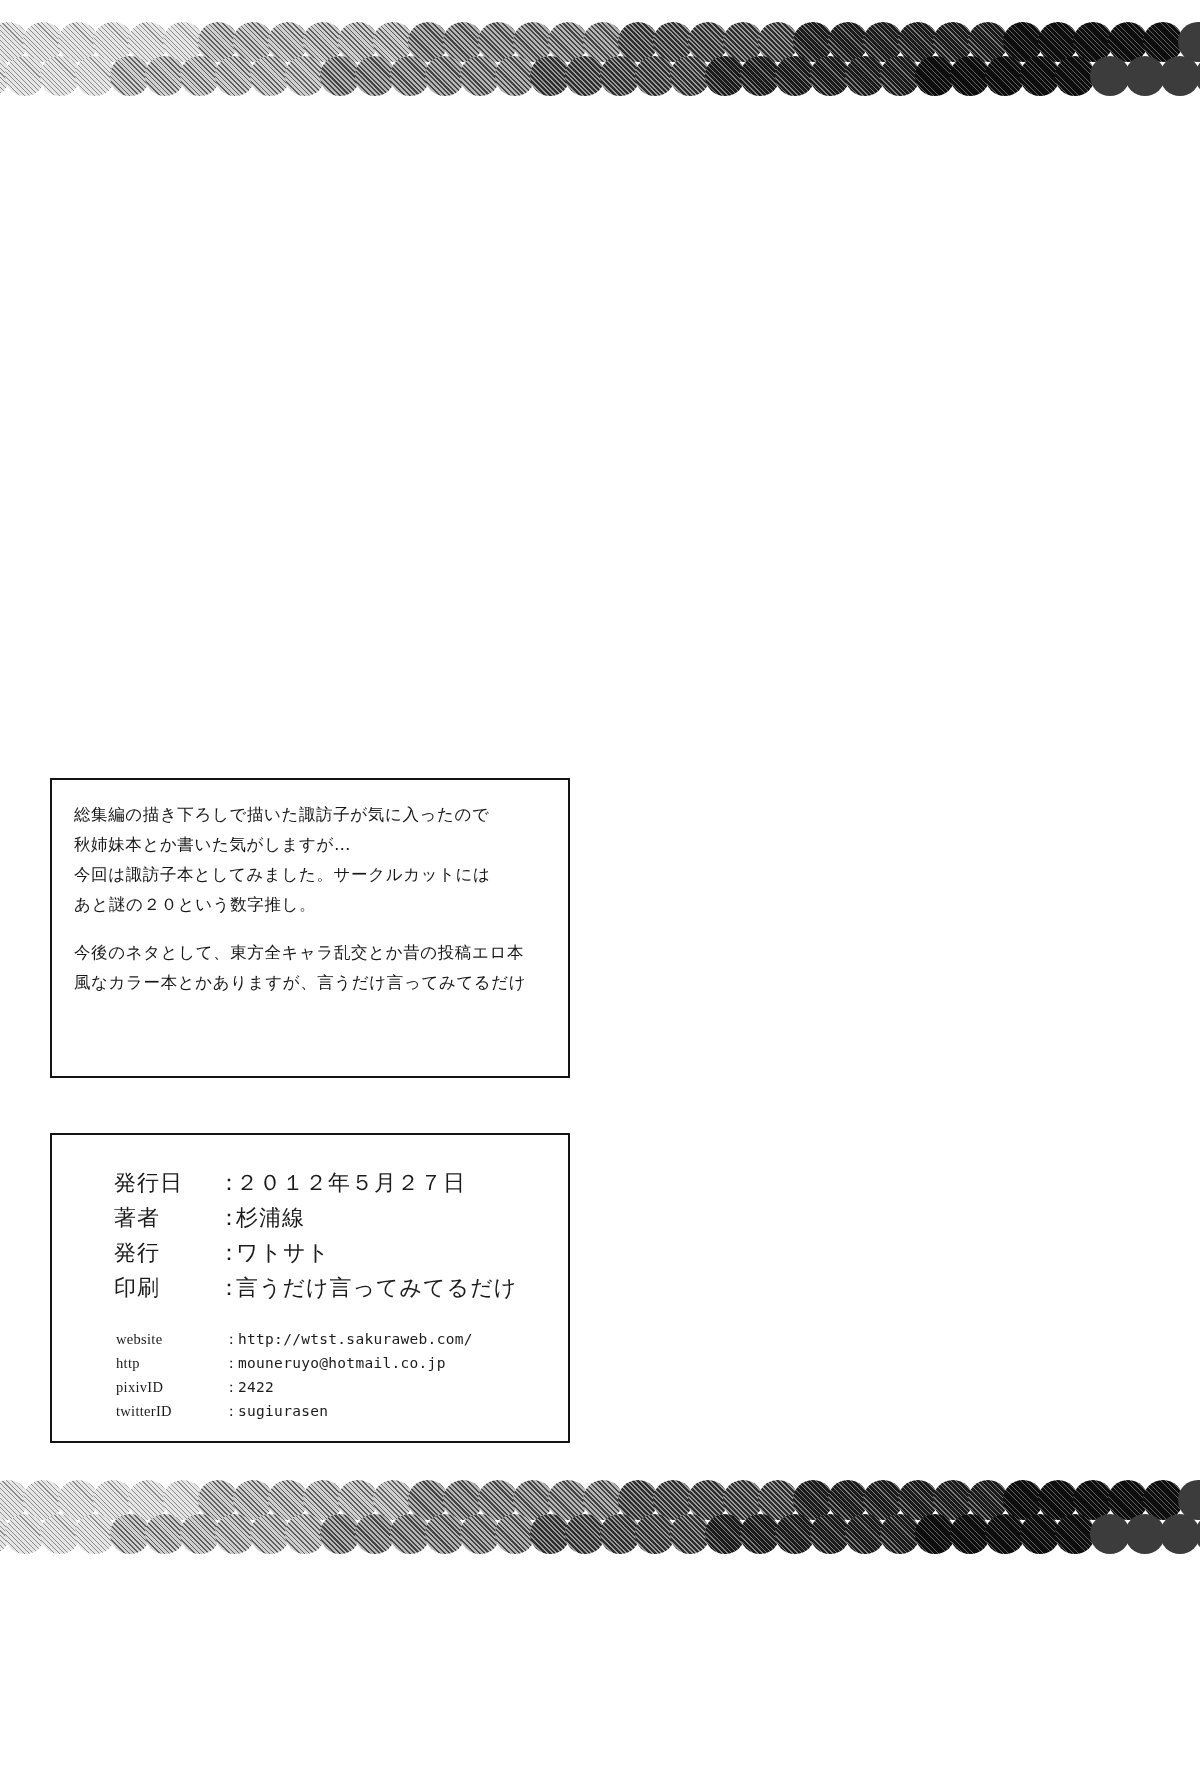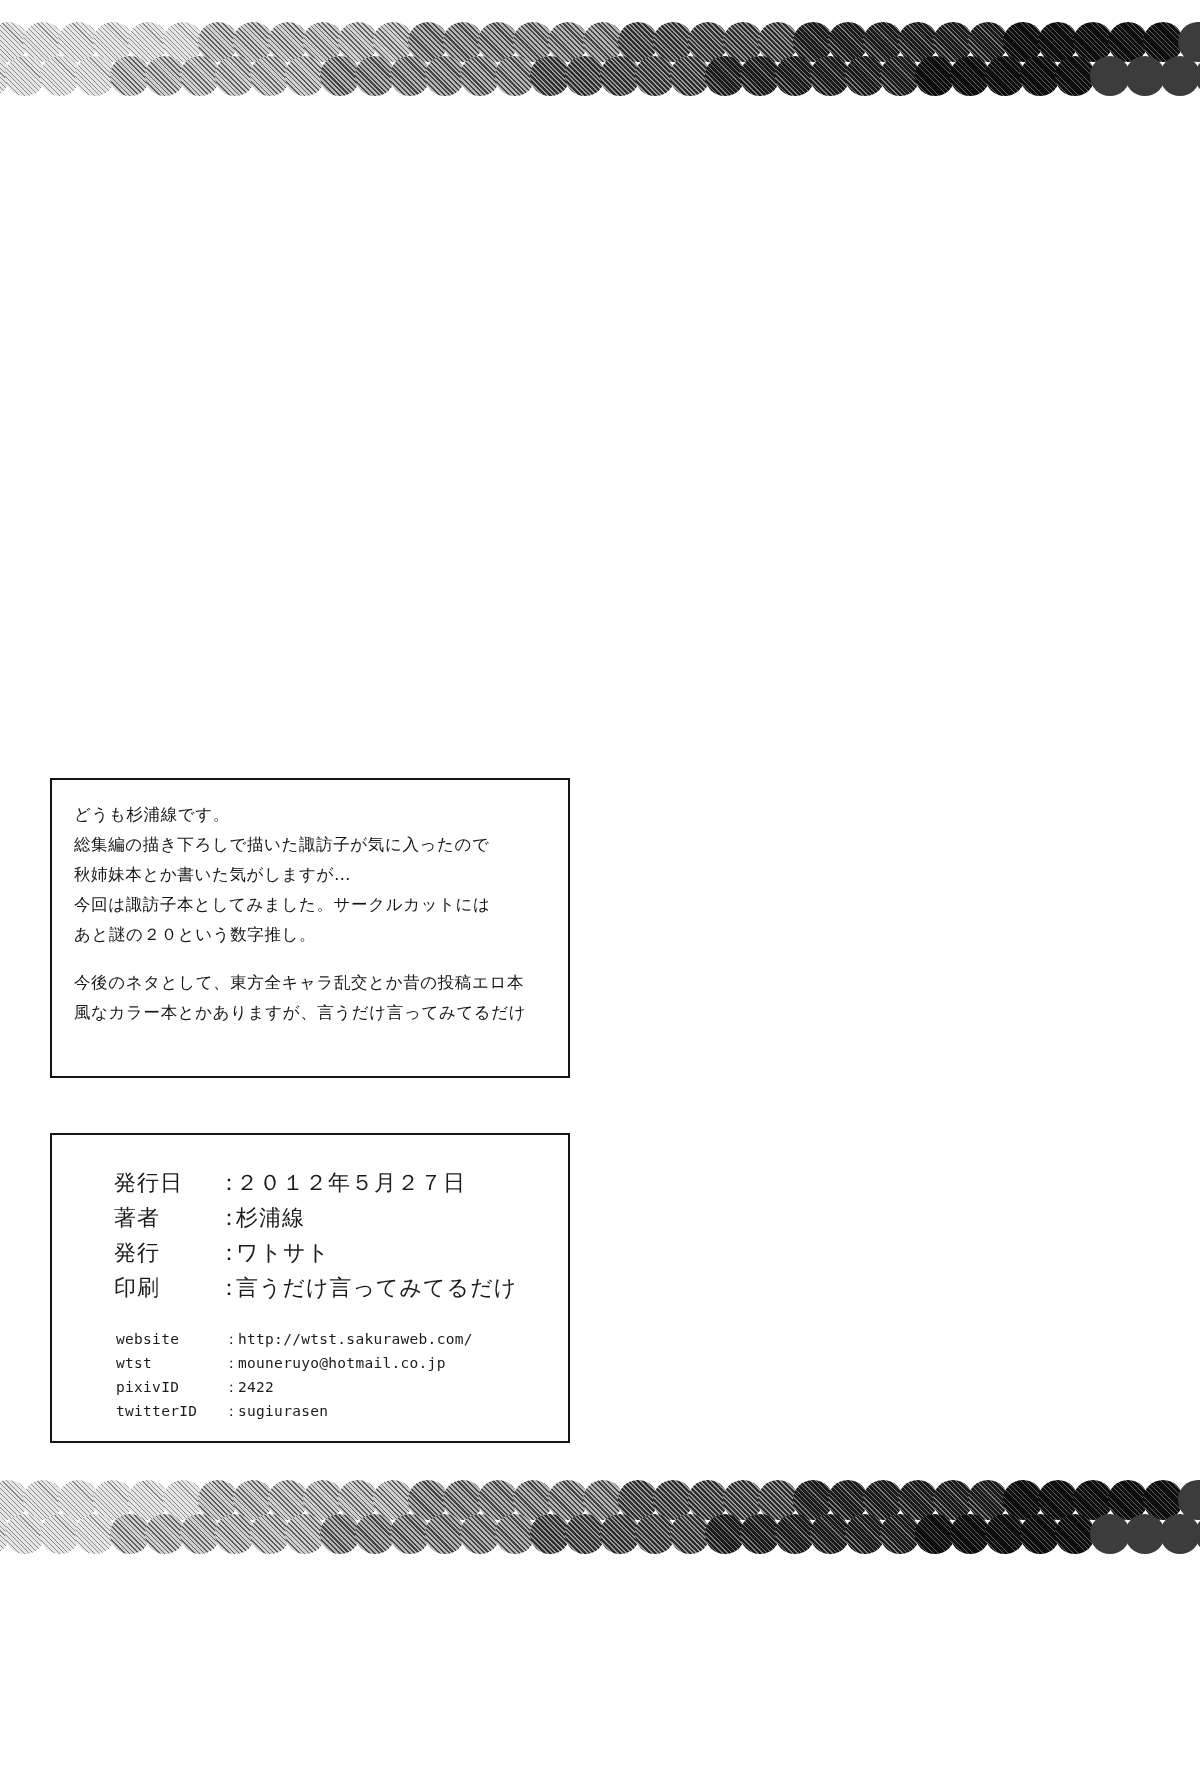--- a/index.html
+++ b/index.html
@@ -105,21 +105,21 @@
   }
   .contact-row {
     display: flex;
     align-items: baseline;
     font-family: "DejaVu Sans Mono", monospace;
     font-size: 14.5px;
     line-height: 24px;
     letter-spacing: .3px;
     white-space: pre;
   }
-  .contact-label { width: 108px; display: inline-block; }
+  .contact-label { width: 108px; display: inline-block; font-family: Liberation Serif, serif; }
   .contact-sep { width: 14px; display: inline-block; }
   .contact-value { }
 </style>
 </head>
 <body>
 
 <div class="dot-band top">
   <div class="dot-row" id="top-row-a">
       <span class="dot f0" style="left: -12px; top: 0px; width: 40px; height: 40px;"></span>
       <span class="dot f0" style="left: 23px; top: 0px; width: 40px; height: 40px;"></span>
@@ -191,21 +191,20 @@
       <span class="dot f5" style="left: 1020px; top: 0px; width: 40px; height: 40px;"></span>
       <span class="dot f5" style="left: 1055px; top: 0px; width: 40px; height: 40px;"></span>
       <span class="dot f6" style="left: 1090px; top: 0px; width: 40px; height: 40px;"></span>
       <span class="dot f6" style="left: 1125px; top: 0px; width: 40px; height: 40px;"></span>
       <span class="dot f6" style="left: 1160px; top: 0px; width: 40px; height: 40px;"></span>
       <span class="dot f6" style="left: 1195px; top: 0px; width: 40px; height: 40px;"></span>
     </div>
 </div>
 
 <div class="afterword-box">
-  <div class="afterword-line">どうも杉浦線です。</div>
   <div class="afterword-line">総集編の描き下ろしで描いた諏訪子が気に入ったので</div>
   <div class="afterword-line">秋姉妹本とか書いた気がしますが…</div>
   <div class="afterword-line">今回は諏訪子本としてみました。サークルカットには</div>
   <div class="afterword-line">あと謎の２０という数字推し。</div>
   <div class="afterword-gap"></div>
   <div class="afterword-line">今後のネタとして、東方全キャラ乱交とか昔の投稿エロ本</div>
   <div class="afterword-line">風なカラー本とかありますが、言うだけ言ってみてるだけ</div>
 </div>
 
 <div class="colophon-box">
@@ -234,21 +233,21 @@
     <span class="colo-value">言うだけ言ってみてるだけ</span>
   </div>
 
   <div class="contact-block">
     <div class="contact-row">
       <span class="contact-label">website</span>
       <span class="contact-sep">：</span>
       <span class="contact-value">http://wtst.sakuraweb.com/</span>
     </div>
     <div class="contact-row">
-      <span class="contact-label">wtst</span>
+      <span class="contact-label">http</span>
       <span class="contact-sep">：</span>
       <span class="contact-value">mouneruyo@hotmail.co.jp</span>
     </div>
     <div class="contact-row">
       <span class="contact-label">pixivID</span>
       <span class="contact-sep">：</span>
       <span class="contact-value">2422</span>
     </div>
     <div class="contact-row">
       <span class="contact-label">twitterID</span>

